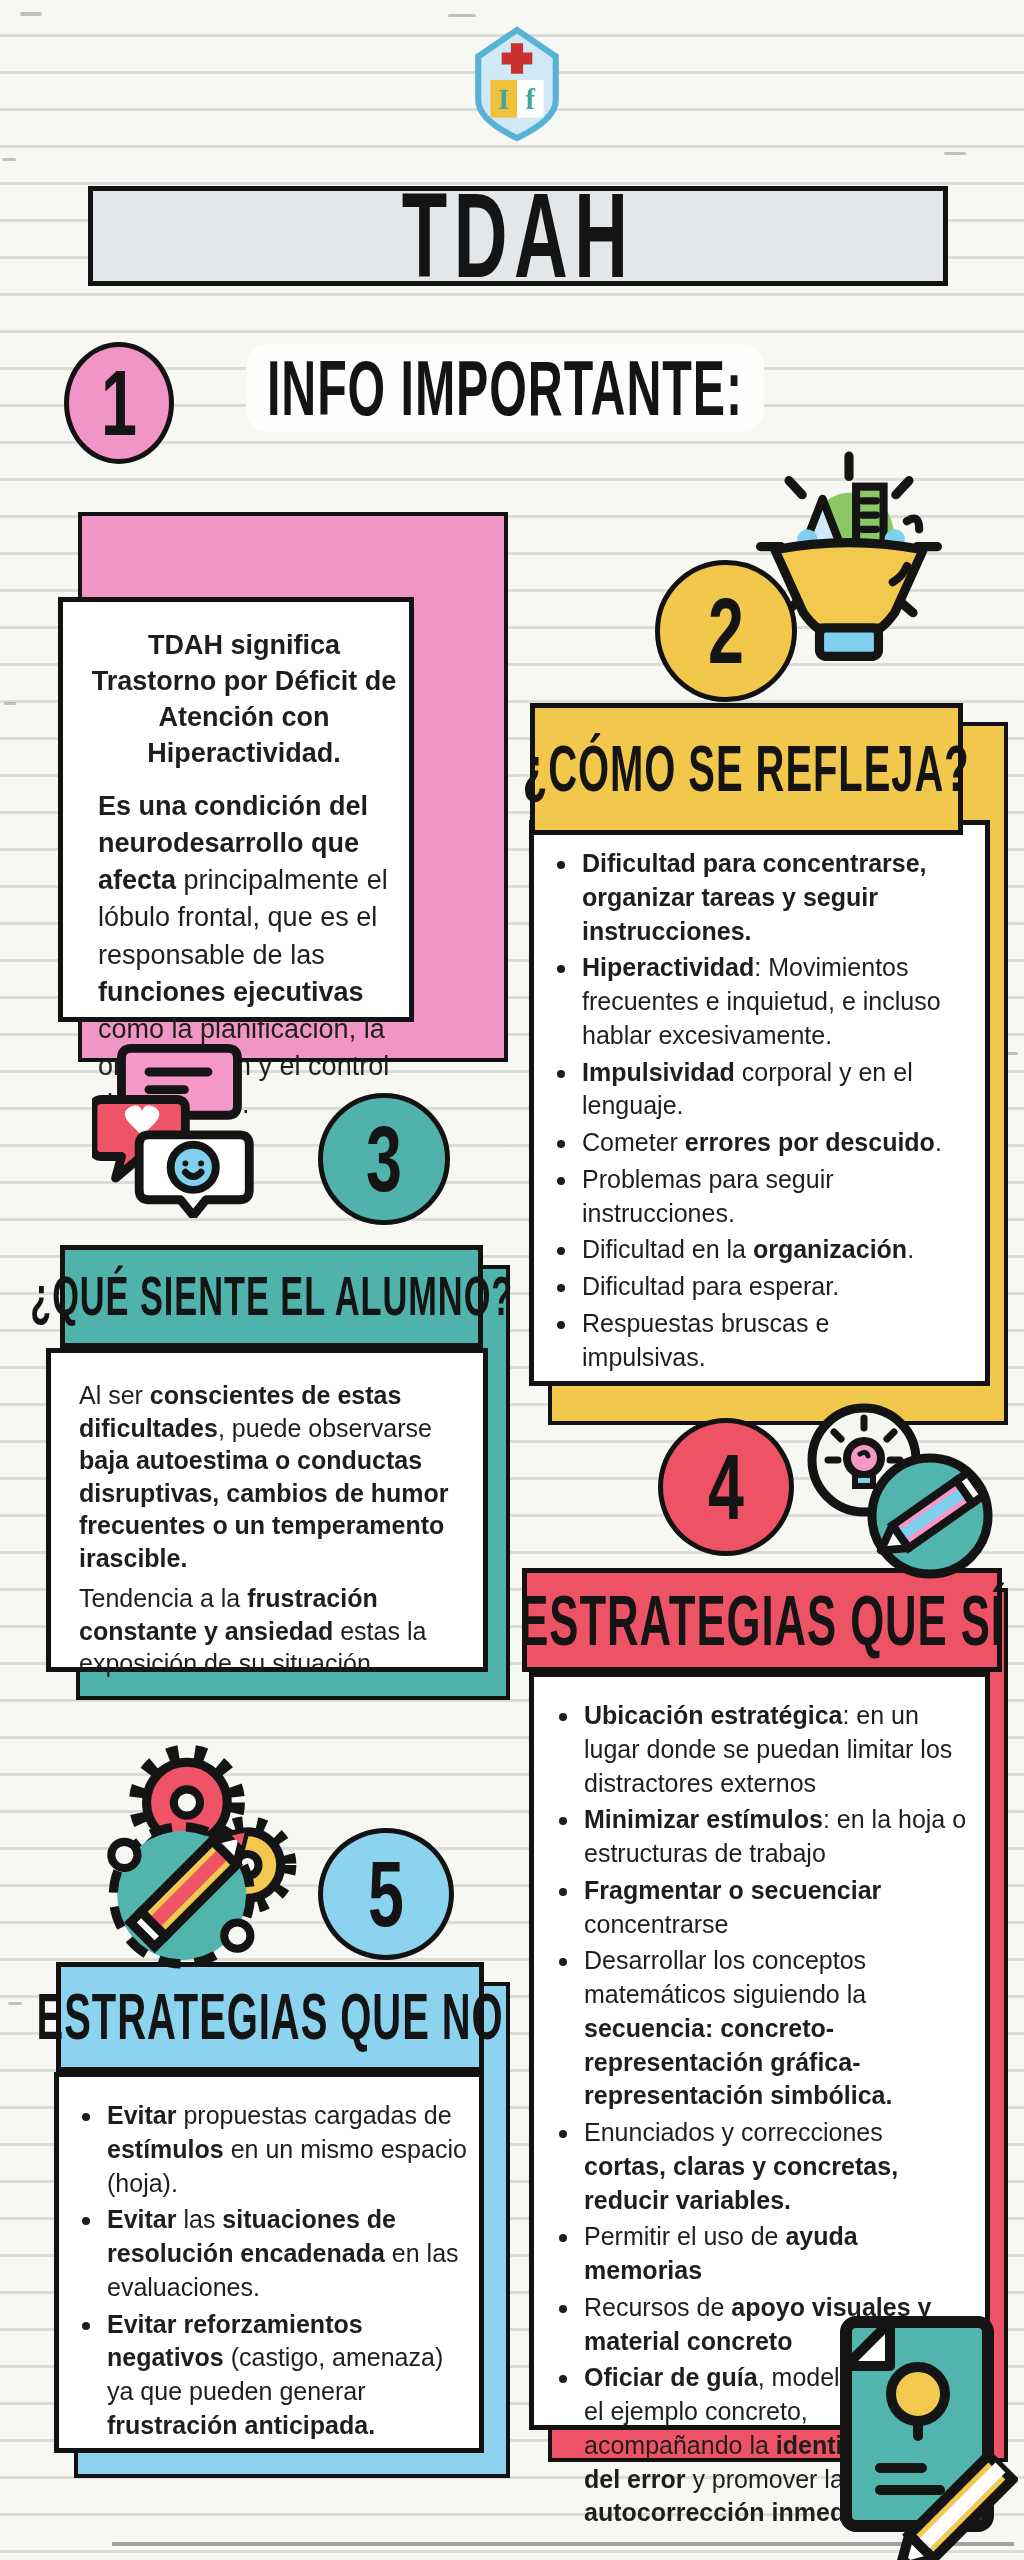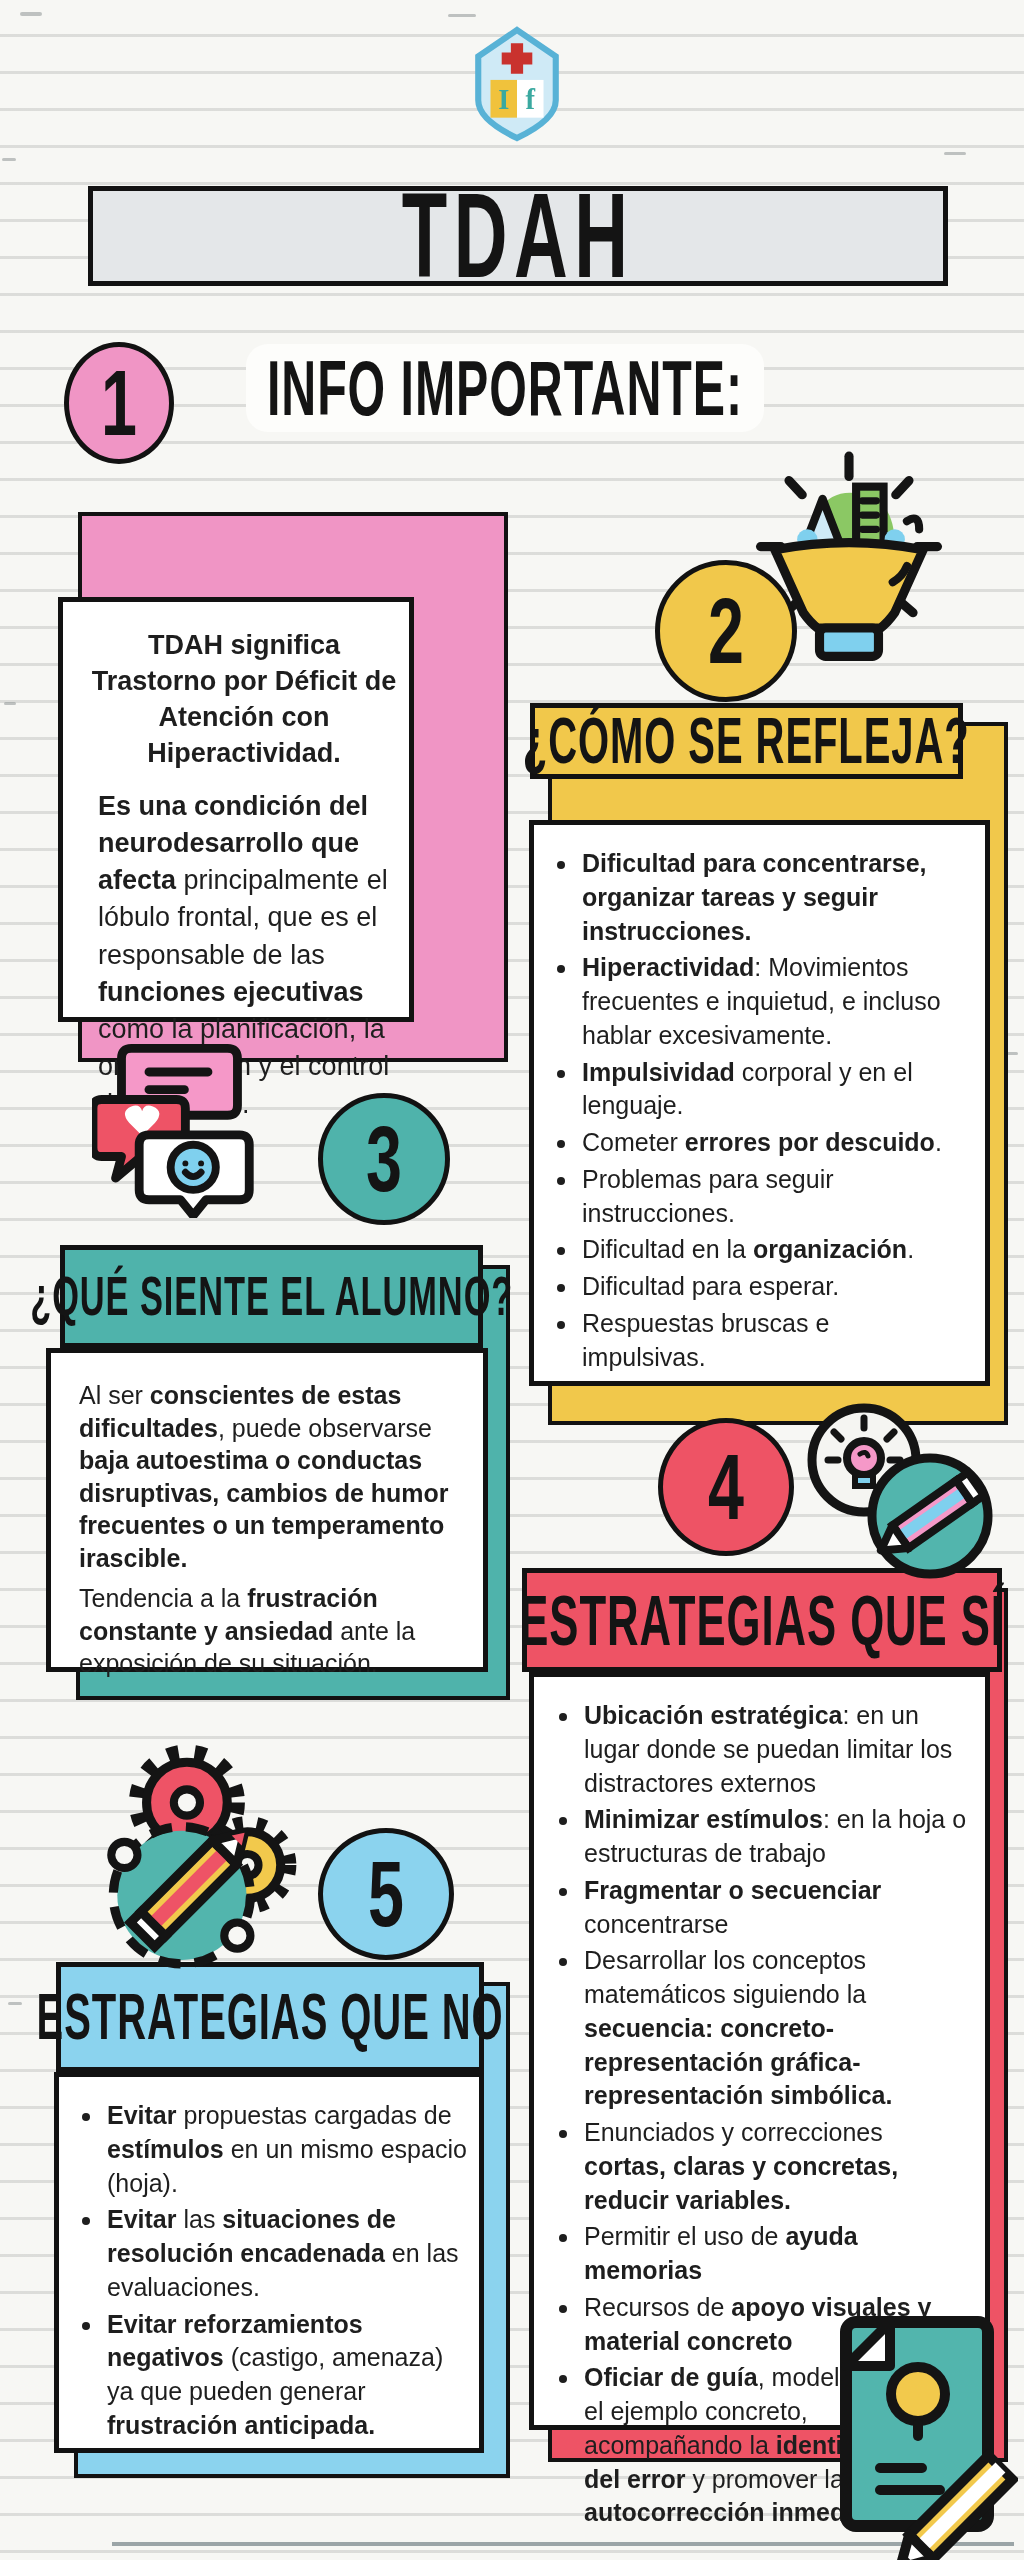--- a/index.html
+++ b/index.html
@@ -108,21 +108,21 @@
       <path d="M148 132 Q158 126 162 116" stroke="#141414" stroke-width="8" fill="none" stroke-linecap="round"></path>
       <rect x="76" y="177" width="58" height="28" rx="6" fill="#7fd0ee" stroke="#141414" stroke-width="9"></rect>
     </svg>
   </div>
 
   <div class="badge" style="left:655px;top:560px;width:142px;height:142px;background:#F1C84B;">
     <span class="mk fs-num">2</span>
   </div>
 
   <div class="shadow" style="left:548px;top:722px;width:460px;height:703px;background:#F1C84B;"></div>
-  <div class="box hdr" style="left:530px;top:703px;width:433px;height:76px;background:#F1C84B;">
+  <div class="box hdr" style="left:530px;top:703px;width:433px;height:132px;background:#F1C84B;">
     <span class="mk fs-h2">¿CÓMO SE REFLEJA?</span>
   </div>
   <div class="box white" style="left:529px;top:820px;width:461px;height:566px;padding:22px 26px 14px 18px;">
     <ul class="blist bt25">
       <li><b>Dificultad para concentrarse, organizar tareas y seguir instrucciones.</b></li>
       <li><b>Hiperactividad</b><span>: Movimientos frecuentes e inquietud, e incluso hablar excesivamente.</span></li>
       <li><b>Impulsividad</b><span> corporal y en el lenguaje.</span></li>
       <li><span>Cometer </span><b>errores por descuido</b><span>.</span></li>
       <li><span>Problemas para seguir instrucciones.</span></li>
       <li><span>Dificultad en la </span><b>organización</b><span>.</span></li>
@@ -151,21 +151,21 @@
   <div class="badge" style="left:318px;top:1093px;width:132px;height:132px;background:#4FB3AB;">
     <span class="mk fs-num">3</span>
   </div>
 
   <div class="shadow" style="left:76px;top:1265px;width:434px;height:435px;background:#4FB3AB;"></div>
   <div class="box hdr" style="left:60px;top:1245px;width:423px;height:103px;background:#4FB3AB;">
     <span class="mk fs-h3">¿QUÉ SIENTE EL ALUMNO?</span>
   </div>
   <div class="box white" style="left:46px;top:1348px;width:442px;height:324px;padding:18px 18px 12px 20px;">
     <p class="bt25" style="line-height:1.3;"><span>Al ser </span><b>conscientes de estas dificultades</b><span>, puede observarse </span><b>baja autoestima o conductas disruptivas, cambios de humor frecuentes o un temperamento irascible.</b></p>
-    <p class="bt25" style="line-height:1.3;margin-top:2px;"><span>Tendencia a la </span><b>frustración constante y ansiedad</b><span> ante la exposición de su situación.</span></p>
+    <p class="bt25" style="line-height:1.3;margin-top:2px;"><span>Tendencia a la </span><b>frustración constante y ansiedad</b><span> estas la exposición de su situación.</span></p>
   </div>
 
   <div class="badge" style="left:658px;top:1418px;width:136px;height:138px;background:#EE5365;">
     <span class="mk fs-num">4</span>
   </div>
   <div class="icon" style="left:802px;top:1398px;width:200px;height:186px;">
     <svg width="200" height="186" viewBox="0 0 200 186">
       <circle cx="62" cy="62" r="52" fill="#f5f5f2" stroke="#141414" stroke-width="9"></circle>
       <g stroke="#141414" stroke-width="7" stroke-linecap="round">
         <line x1="62" y1="20" x2="62" y2="30"></line>

